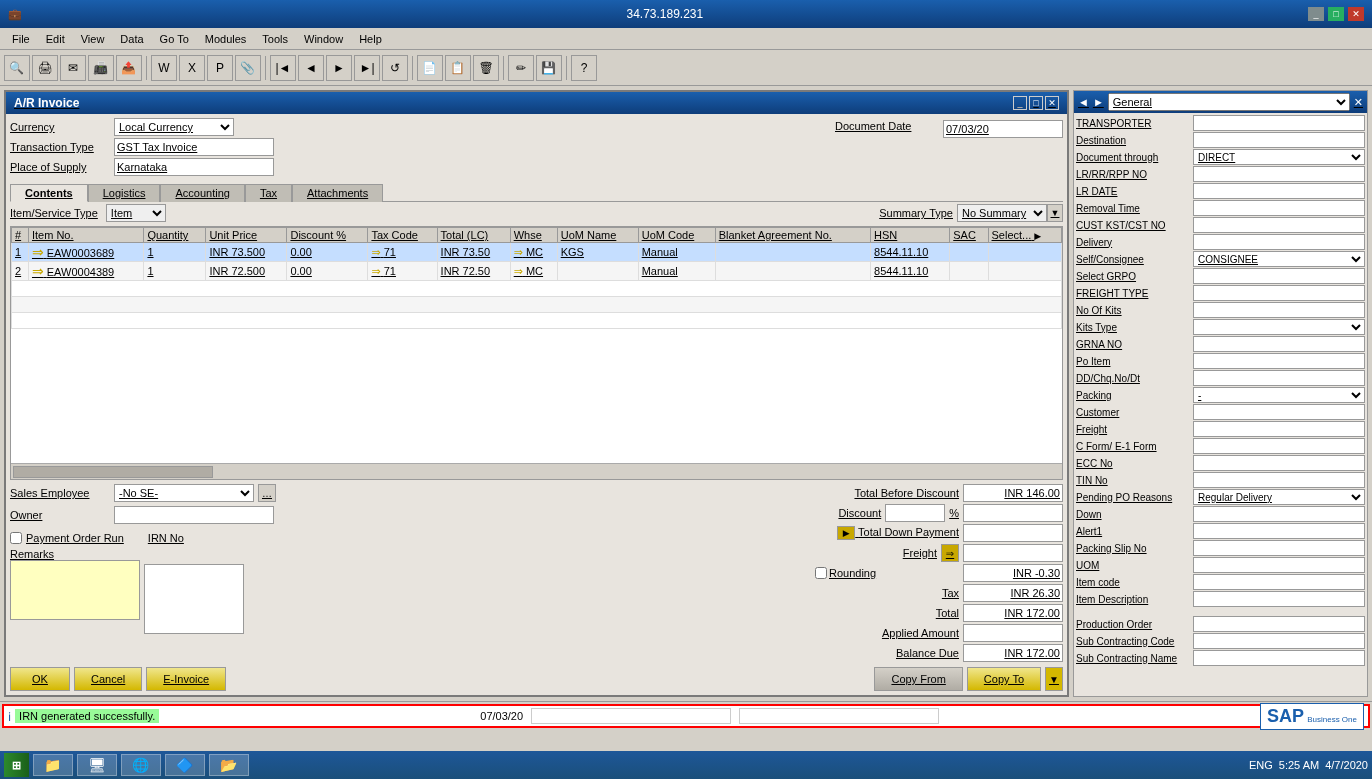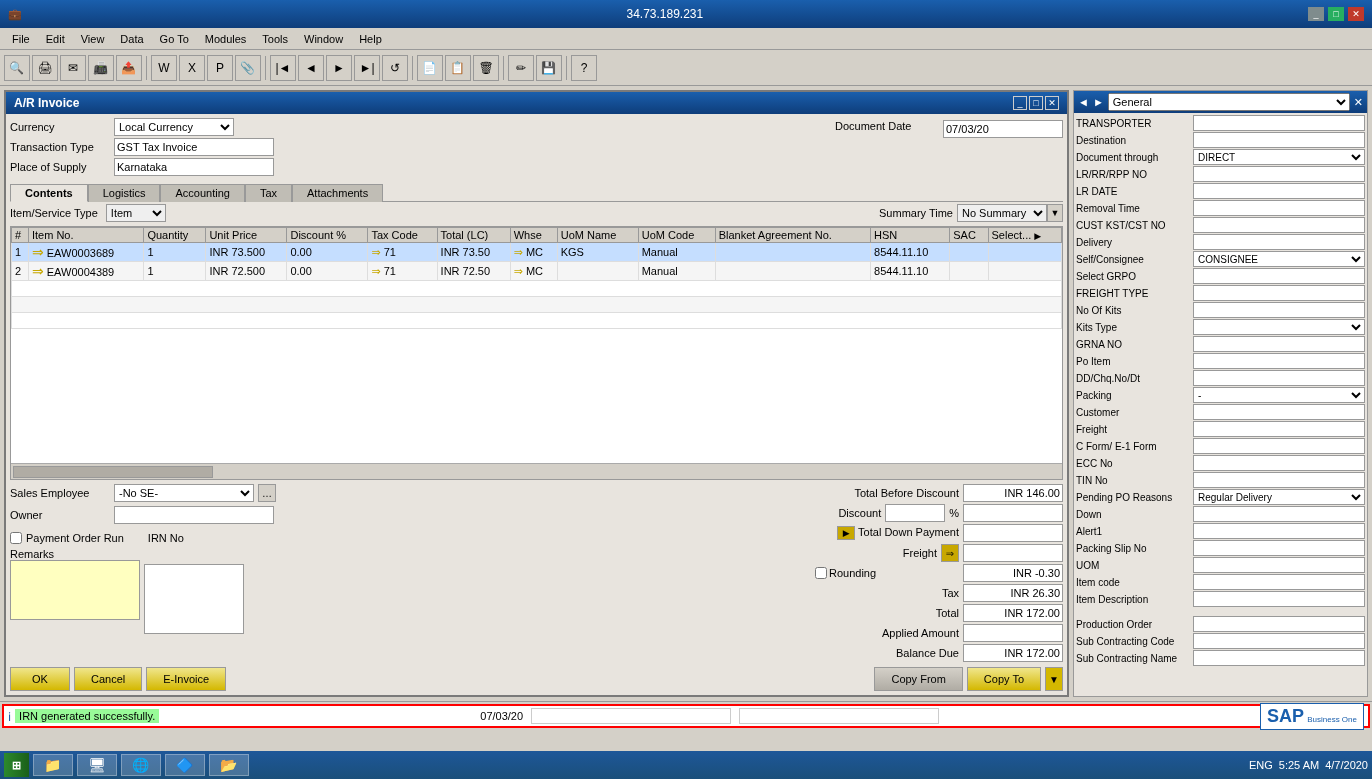--- a/index.html
+++ b/index.html
@@ -60,20 +60,21 @@
       display: flex; align-items: center; justify-content: center;
       font-size: 12px;
     }
     .toolbar-sep { width: 1px; height: 24px; background: #999; margin: 0 2px; }
 
     
     .main-area {
       display: flex;
       height: calc(779px - 28px - 22px - 36px - 50px - 28px);
       background: #d4d0c8;
+      text-decoration: underline;
     }
 
     
     .invoice-window {
       flex: 1;
       background: #d4d0c8;
       border: 2px solid #7a7a7a;
       margin: 4px;
       display: flex;
       flex-direction: column;
@@ -455,21 +456,21 @@
         <div class="tab">Attachments</div>
         <div style="flex:1; border-bottom:1px solid #999;"></div>
       </div>
 
       <div style="display:flex; align-items:center; margin-bottom:2px; background:#e8e4de; padding: 2px 0;">
         <span style="font-size:11px; margin-right:8px;">Item/Service Type</span>
         <select style="height:18px; border:1px solid #999; font-size:11px; width:60px;">
           <option>Item</option>
         </select>
         <div style="flex:1;"></div>
-        <span style="font-size:11px; margin-right:4px;">Summary Time</span>
+        <span style="font-size:11px; margin-right:4px;">Summary Type</span>
         <select style="height:18px; border:1px solid #999; font-size:11px; width:90px;">
           <option>No Summary</option>
         </select>
         <button style="width:16px;height:18px;border:1px solid #999;background:#d4d0c8;cursor:pointer;font-size:9px;">▼</button>
       </div>
 
       <div style="position:relative; flex:1; overflow:hidden; border:1px solid #999; background:white;">
         <div style="overflow:hidden; height:calc(100% - 16px);">
           <table class="invoice-table">
             <thead>

